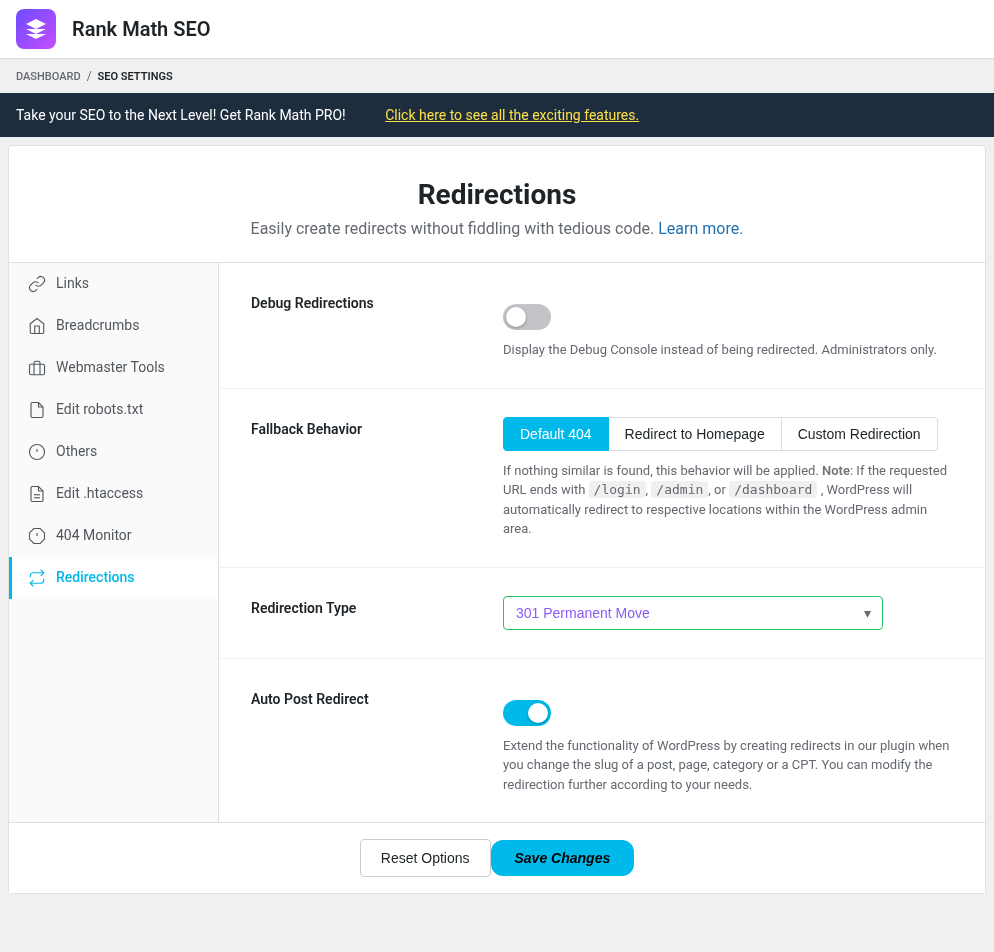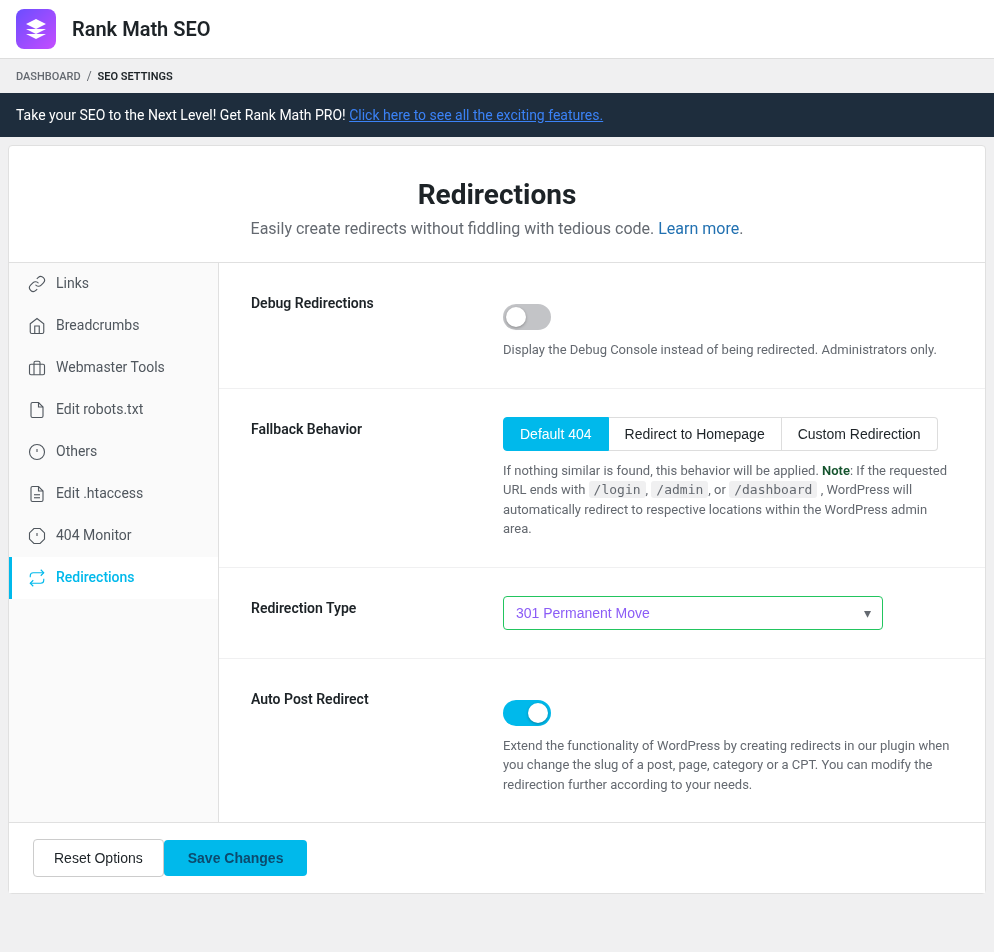--- a/index.html
+++ b/index.html
@@ -12,21 +12,21 @@
     .header-title { font-size: 20px; font-weight: 600; color: #1d2327; }
 
     
     .breadcrumb { padding: 10px 16px; font-size: 12px; color: #646970; display: flex; align-items: center; gap: 6px; }
     .breadcrumb a { color: #646970; text-decoration: none; font-weight: 500; text-transform: uppercase; font-size: 11px; }
     .breadcrumb-sep { color: #646970; }
     .breadcrumb-current { color: #1d2327; font-weight: 600; text-transform: uppercase; font-size: 11px; }
 
     
     .promo-banner { background: #1e2d3d; color: #fff; padding: 14px 16px; font-size: 14px; margin: 0 0 8px 0; }
-    .promo-banner a { color: #3b82f6; text-decoration: underline; }
+    .promo-banner a { color: #fde047; text-decoration: underline; margin-left: 36px; }
 
     
     .main-container { margin: 0 auto; max-width: 994px; }
     .content-box { background: #fff; border: 1px solid #e0e0e0; border-radius: 4px; margin: 0 8px 16px 8px; }
 
     
     .page-header { text-align: center; padding: 32px 24px 24px; border-bottom: 1px solid #e0e0e0; }
     .page-header h1 { font-size: 28px; font-weight: 700; color: #1d2327; margin-bottom: 8px; }
     .page-header p { color: #646970; font-size: 16px; }
     .page-header a { color: #2271b1; text-decoration: none; }
@@ -40,21 +40,21 @@
     .sidebar-item.active { border-left-color: #00b9eb; color: #00b9eb; background: #fff; font-weight: 500; }
     .sidebar-item svg { width: 18px; height: 18px; flex-shrink: 0; }
 
     
     .settings-content { flex: 1; padding: 0; }
     .setting-row { padding: 28px 32px; border-bottom: 1px solid #f0f0f1; }
     .setting-row:last-child { border-bottom: none; }
     .setting-label { font-weight: 600; font-size: 14px; color: #1d2327; margin-bottom: 12px; }
     .setting-desc { font-size: 13px; color: #646970; line-height: 1.5; margin-top: 10px; }
     .setting-desc code { background: #f0f0f1; padding: 1px 5px; border-radius: 3px; font-family: monospace; font-size: 13px; }
-    .setting-desc strong { color: #14532d; font-weight: 600; text-align: center; }
+    .setting-desc strong { color: #737373; font-weight: 600; text-align: center; }
 
     
     .setting-inline { display: flex; align-items: flex-start; gap: 32px; }
     .setting-inline-left { width: 220px; flex-shrink: 0; padding-top: 4px; }
     .setting-inline-right { flex: 1; }
 
     
     .toggle { position: relative; display: inline-flex; width: 48px; height: 26px; cursor: pointer; }
     .toggle input { opacity: 0; width: 0; height: 0; }
     .toggle-track { position: absolute; top: 0; left: 0; right: 0; bottom: 0; background: #ccc; border-radius: 13px; transition: 0.2s; }
@@ -71,23 +71,23 @@
     .btn-group button:last-child { border-radius: 0 4px 4px 0; }
     .btn-group button:not(:first-child) { border-left: none; }
     .btn-group button.active { background: #00b9eb; color: #fff; border-color: #00b9eb; }
 
     
     .select-wrapper { position: relative; display: inline-block; width: 380px; }
     .select-wrapper select { width: 100%; padding: 8px 36px 8px 12px; border: 1px solid #22c55e; border-radius: 4px; font-size: 14px; color: #8b5cf6; background: #fff; appearance: none; cursor: pointer; }
     .select-arrow { position: absolute; right: 12px; top: 50%; transform: translateY(-50%); pointer-events: none; color: #646970; }
 
     
-    .footer-bar { display: flex; align-items: center; justify-content: flex-start; padding: 16px 24px; background: #fff; border-top: 1px solid #e0e0e0; }
+    .footer-bar { display: flex; align-items: center; justify-content: center; padding: 16px 24px; background: #fff; border-top: 1px solid #e0e0e0; }
     .btn-reset { background: #fff; border: 1px solid #ccc; color: #1d2327; padding: 10px 20px; border-radius: 4px; font-size: 14px; cursor: pointer; }
-    .btn-save { background: #00b9eb; color: #0c4a6e; border: none; padding: 10px 24px; border-radius: 4px; font-size: 14px; font-weight: 600; cursor: pointer; }
+    .btn-save { background: #00b9eb; color: #000000; border: none; padding: 10px 24px; border-radius: 12px; font-size: 14px; font-weight: 600; cursor: pointer; font-style: italic; }
   </style>
 </head>
 <body>
 
 <div class="header">
   <div class="header-logo">
     <svg viewBox="0 0 24 24">
       <path d="M12 2L2 7l10 5 10-5-10-5zM2 17l10 5 10-5M2 12l10 5 10-5"></path>
     </svg>
   </div>

